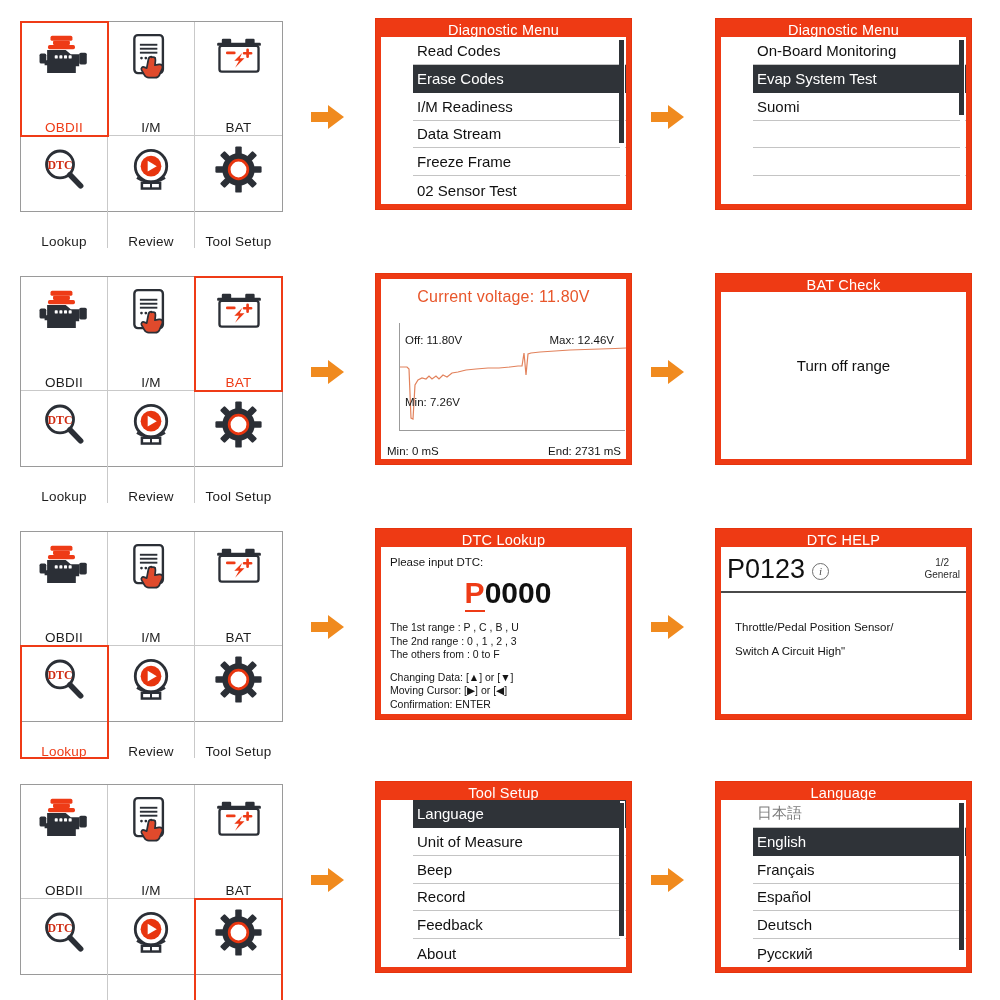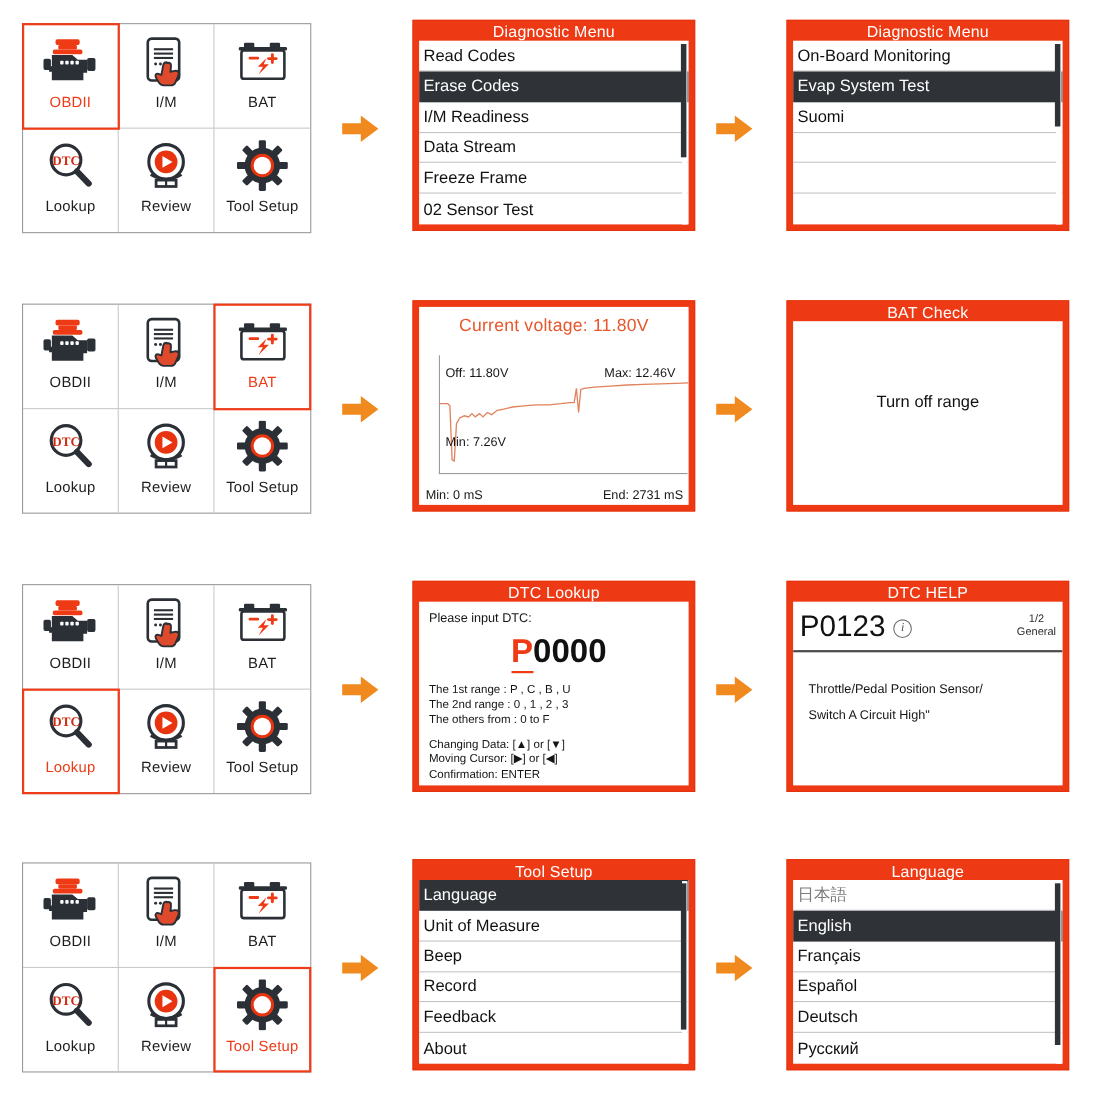--- a/index.html
+++ b/index.html
@@ -36,20 +36,21 @@
   }
   .cell {
     position: relative;
     border-right: 1px solid #c9c9c9;
     border-bottom: 1px solid #c9c9c9;
     display: flex;
     flex-direction: column;
     align-items: center;
     justify-content: flex-start;
     padding-top: 6px;
+    gap: 35px;
   }
   .cell:nth-child(3n) { border-right: none; }
   .cell:nth-child(n+4) { border-bottom: none; }
   .cell .ic { height: 56px; display: flex; align-items: center; justify-content: center; }
   .cell .lbl {
     font-size: 13.5px;
     color: #1d1d1d;
     letter-spacing: .2px;
     line-height: 1;
     margin-top: 2px;
@@ -88,21 +89,21 @@
   }
   .scr-body {
     flex: 1 1 auto;
     background: #ffffff;
     margin: 0 5px 5px 5px;
     position: relative;
     overflow: hidden;
   }
 
   
-  .menu { display: flex; flex-direction: column; height: 100%; }
+  .menu { display: flex; flex-direction: column; height: 100%; padding-left: 32px; }
   .menu-item {
     height: 28.5px;
     display: flex; align-items: center;
     padding-left: 4px;
     font-size: 15px;
     color: #111;
     border-bottom: 1px solid #c4c4c4;
     white-space: nowrap;
     overflow: hidden;
   }

